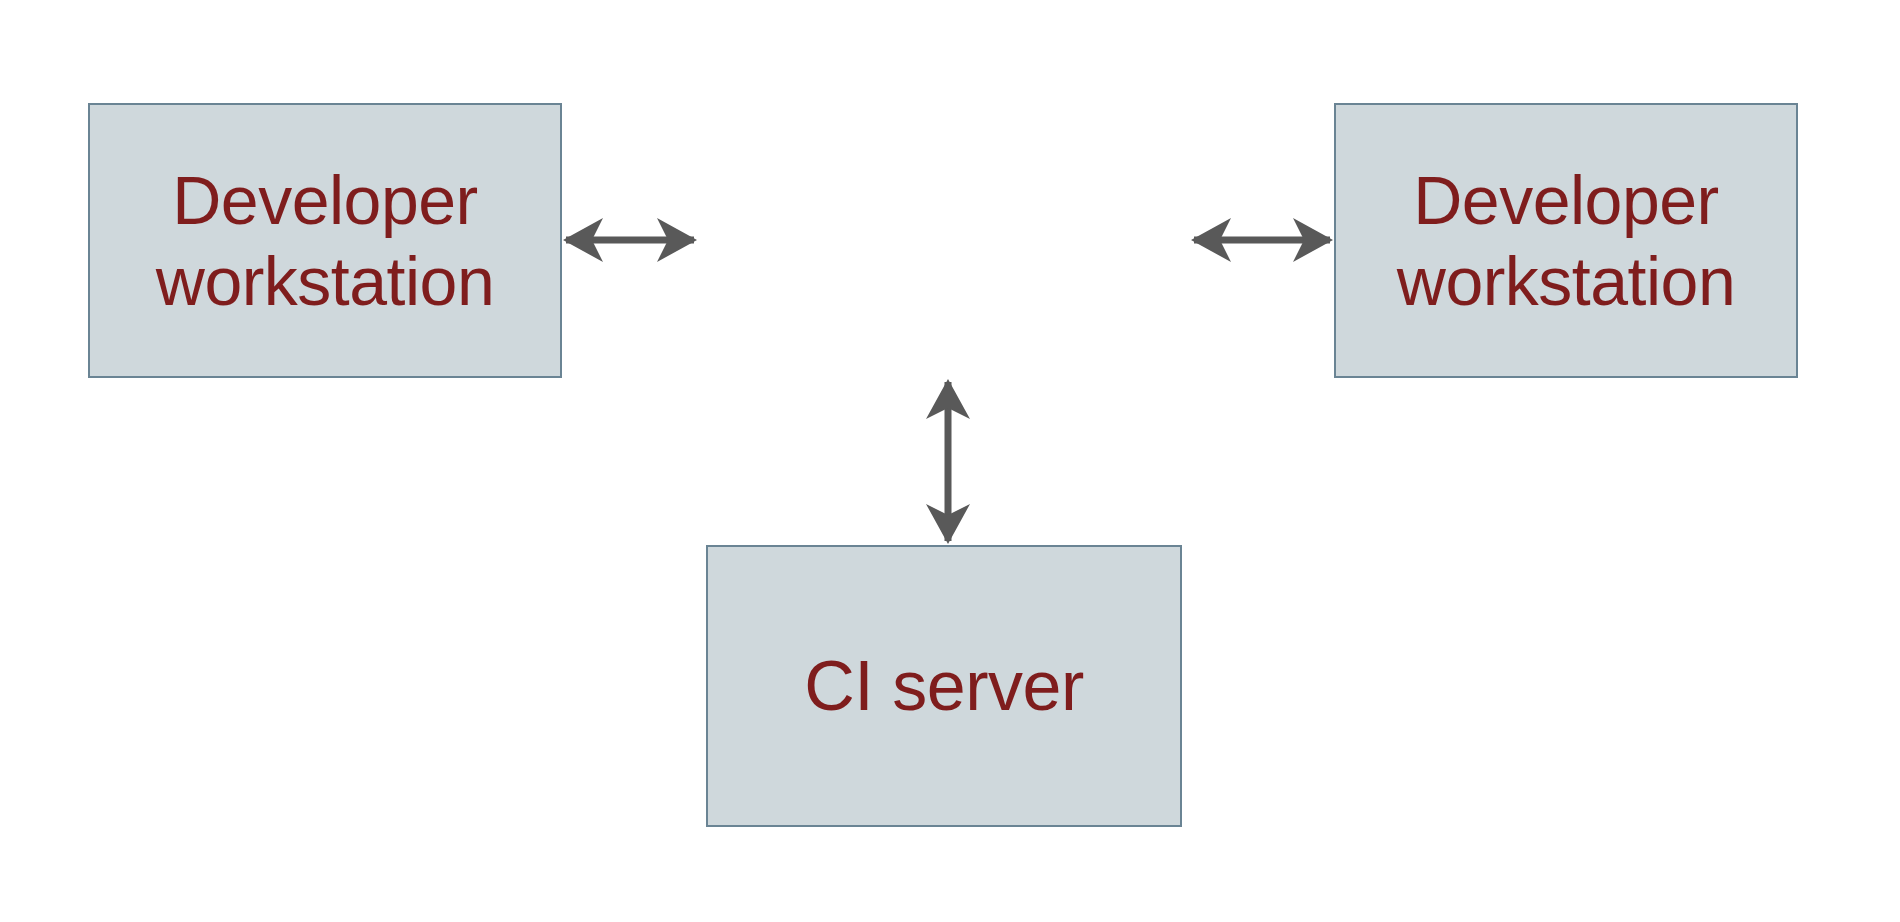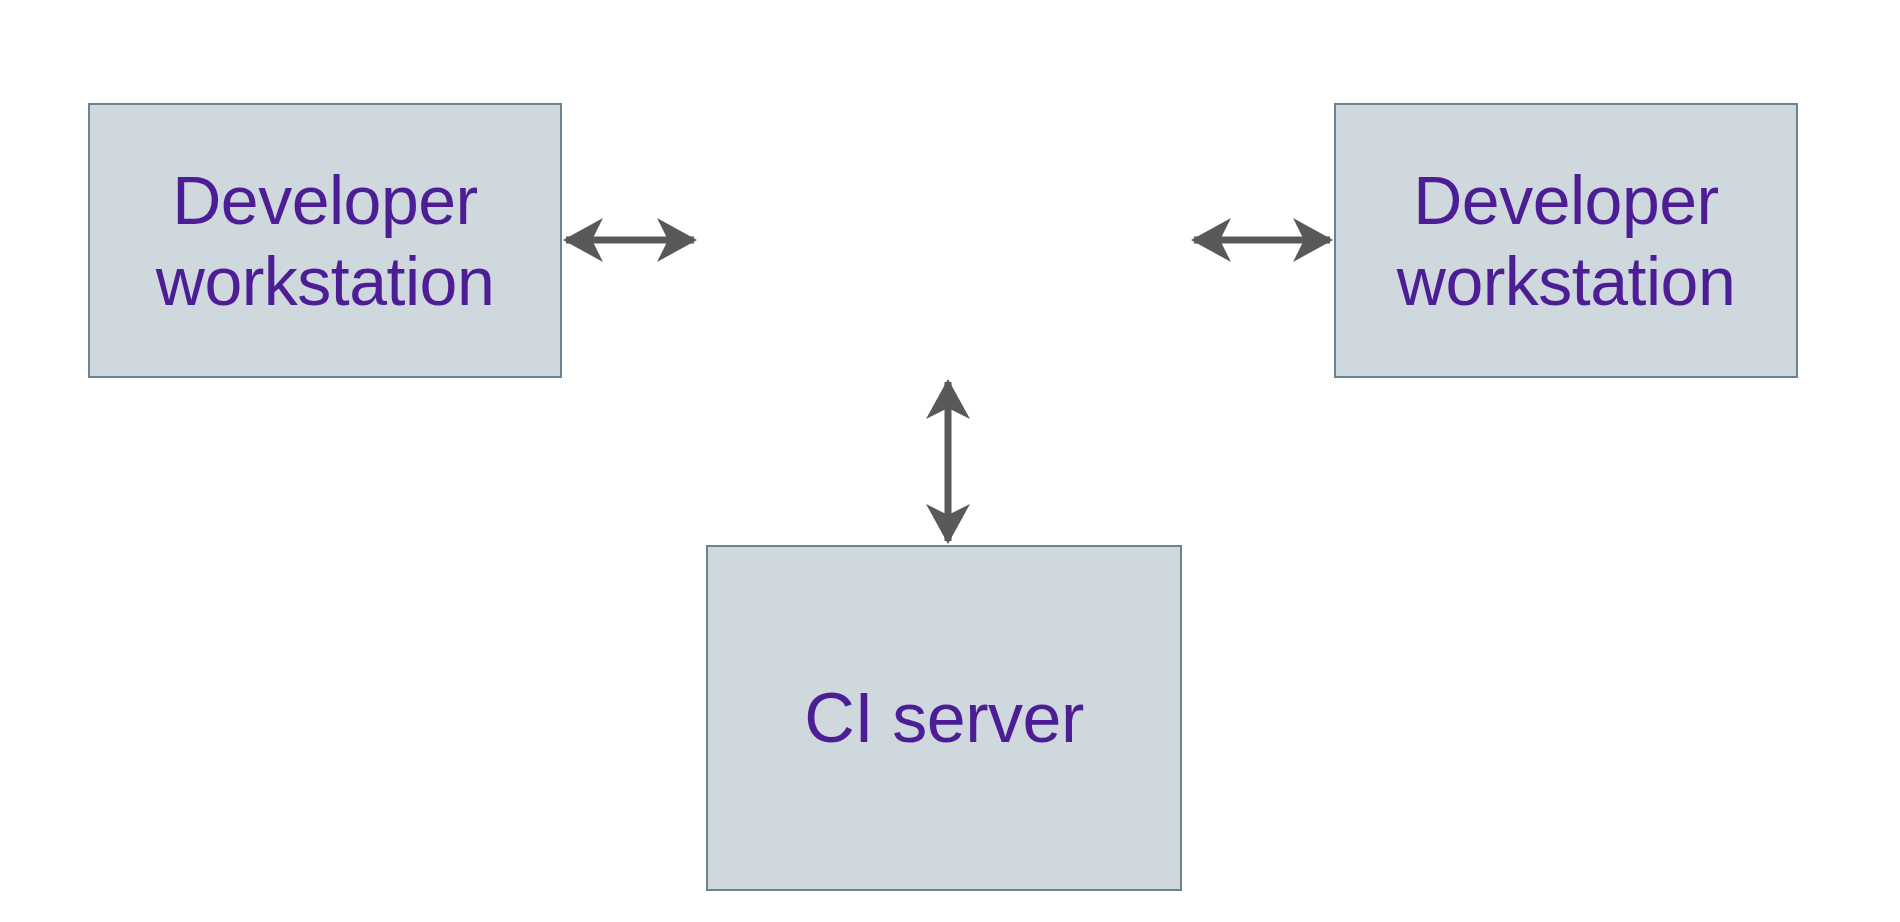--- a/index.html
+++ b/index.html
@@ -31,30 +31,30 @@
     border: 2px solid #6a8494;
     display: flex;
     align-items: center;
     justify-content: center;
     text-align: center;
   }
   .node-label {
     font-family: "Liberation Sans", sans-serif;
     font-size: 68px;
     line-height: 1.18;
-    color: #4c1d95;
+    color: #7f1d1d;
     letter-spacing: -0.5px;
     white-space: pre-line;
     font-weight: 400;
   }
   
   #node-dev-left   { left: 88px;  top: 103px; width: 474px; height: 275px; }
   #node-shared     { left: 706px; top: 103px; width: 484px; height: 275px; }
   #node-dev-right  { left: 1334px;top: 103px; width: 464px; height: 275px; }
-  #node-ci         { left: 706px; top: 545px; width: 476px; height: 346px; }
+  #node-ci         { left: 706px; top: 545px; width: 476px; height: 282px; }
   #node-ci .node-label { font-size: 70px; }
 </style>
 </head>
 <body>
 
 <div id="canvas">
 
   <svg id="diagram-svg" viewBox="0 0 1900 922" xmlns="http://www.w3.org/2000/svg">
 
     <g>

